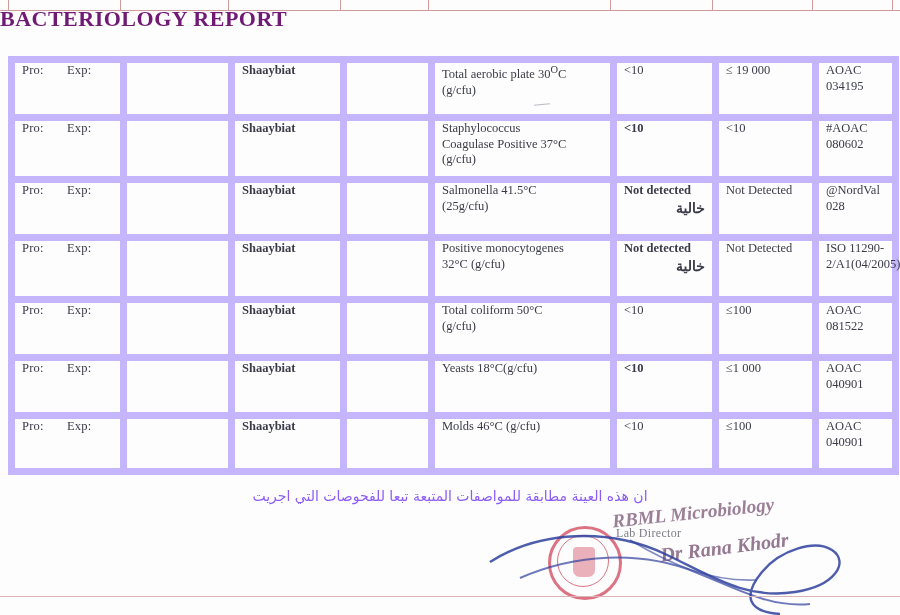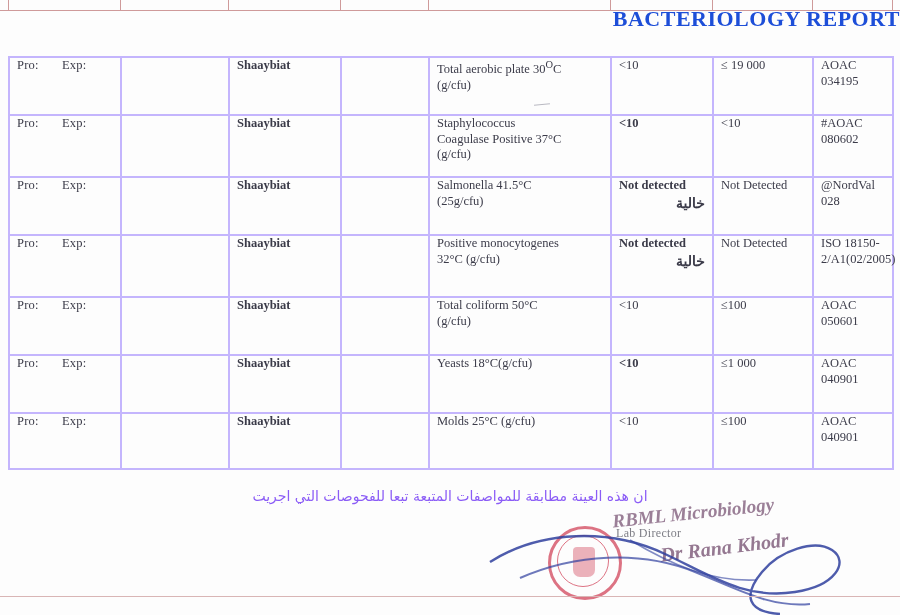--- a/index.html
+++ b/index.html
@@ -40,42 +40,42 @@
     height: 10px;
     border-left: 1px solid #cf9a9a;
   }
 
   
   .report-title {
     position: absolute;
     top: 6px;
     left: 0;
     width: 900px;
-    text-align: right;
+    text-align: left;
     font-family: "Liberation Serif", serif;
     font-weight: bold;
     font-size: 22px;
     letter-spacing: 0.5px;
-    color: #1d4ed8;
+    color: #701a75;
   }
 
   
   .tbl-wrap {
     position: absolute;
     left: 8px;
     top: 56px;
     width: 884px;
   }
   table.bact {
     border-collapse: collapse;
     width: 884px;
     table-layout: fixed;
   }
   table.bact td {
-    border: 2px solid #c4b5fd;
+    border: 7px solid #c4b5fd;
     vertical-align: top;
     padding: 0 7px 6px 7px;
     font-size: 12.5px;
     line-height: 1.25;
     color: #3b3b49;
   }
   .c-proexp   { width: 112px; }
   .c-blank1   { width: 108px; }
   .c-sample   { width: 112px; }
   .c-blank2   { width: 88px;  }
@@ -342,40 +342,40 @@
           <td></td>
           <td class="test-name">
             <span>Positive monocytogenes</span>
             <span class="sub">32°C  (g/cfu)</span>
           </td>
           <td class="result bold">
             <span>Not detected</span>
             <span class="ar">خالية</span>
           </td>
           <td class="spec">Not Detected</td>
-          <td class="method">ISO 18150-2/A1(02/2005)</td>
+          <td class="method">ISO 11290-2/A1(04/2005)</td>
         </tr>
 
         <tr style="height:58px">
           <td class="proexp">
             <span>Pro:</span>
             <span class="lbl-exp">Exp:</span>
           </td>
           <td></td>
           <td class="sample-name">Shaaybiat</td>
           <td></td>
           <td class="test-name">
             <span>Total coliform 50°C</span>
             <span class="sub">(g/cfu)</span>
           </td>
           <td class="result">
             <span>&lt;10</span>
           </td>
           <td class="spec">≤100</td>
-          <td class="method">AOAC 050601</td>
+          <td class="method">AOAC 081522</td>
         </tr>
 
         <tr style="height:58px">
           <td class="proexp">
             <span>Pro:</span>
             <span class="lbl-exp">Exp:</span>
           </td>
           <td></td>
           <td class="sample-name">Shaaybiat</td>
           <td></td>
@@ -391,21 +391,21 @@
 
         <tr style="height:56px">
           <td class="proexp">
             <span>Pro:</span>
             <span class="lbl-exp">Exp:</span>
           </td>
           <td></td>
           <td class="sample-name">Shaaybiat</td>
           <td></td>
           <td class="test-name">
-            <span>Molds 25°C  (g/cfu)</span>
+            <span>Molds 46°C  (g/cfu)</span>
           </td>
           <td class="result">
             <span>&lt;10</span>
           </td>
           <td class="spec">≤100</td>
           <td class="method">AOAC 040901</td>
         </tr>
       </tbody>
     </table>
   </div>

